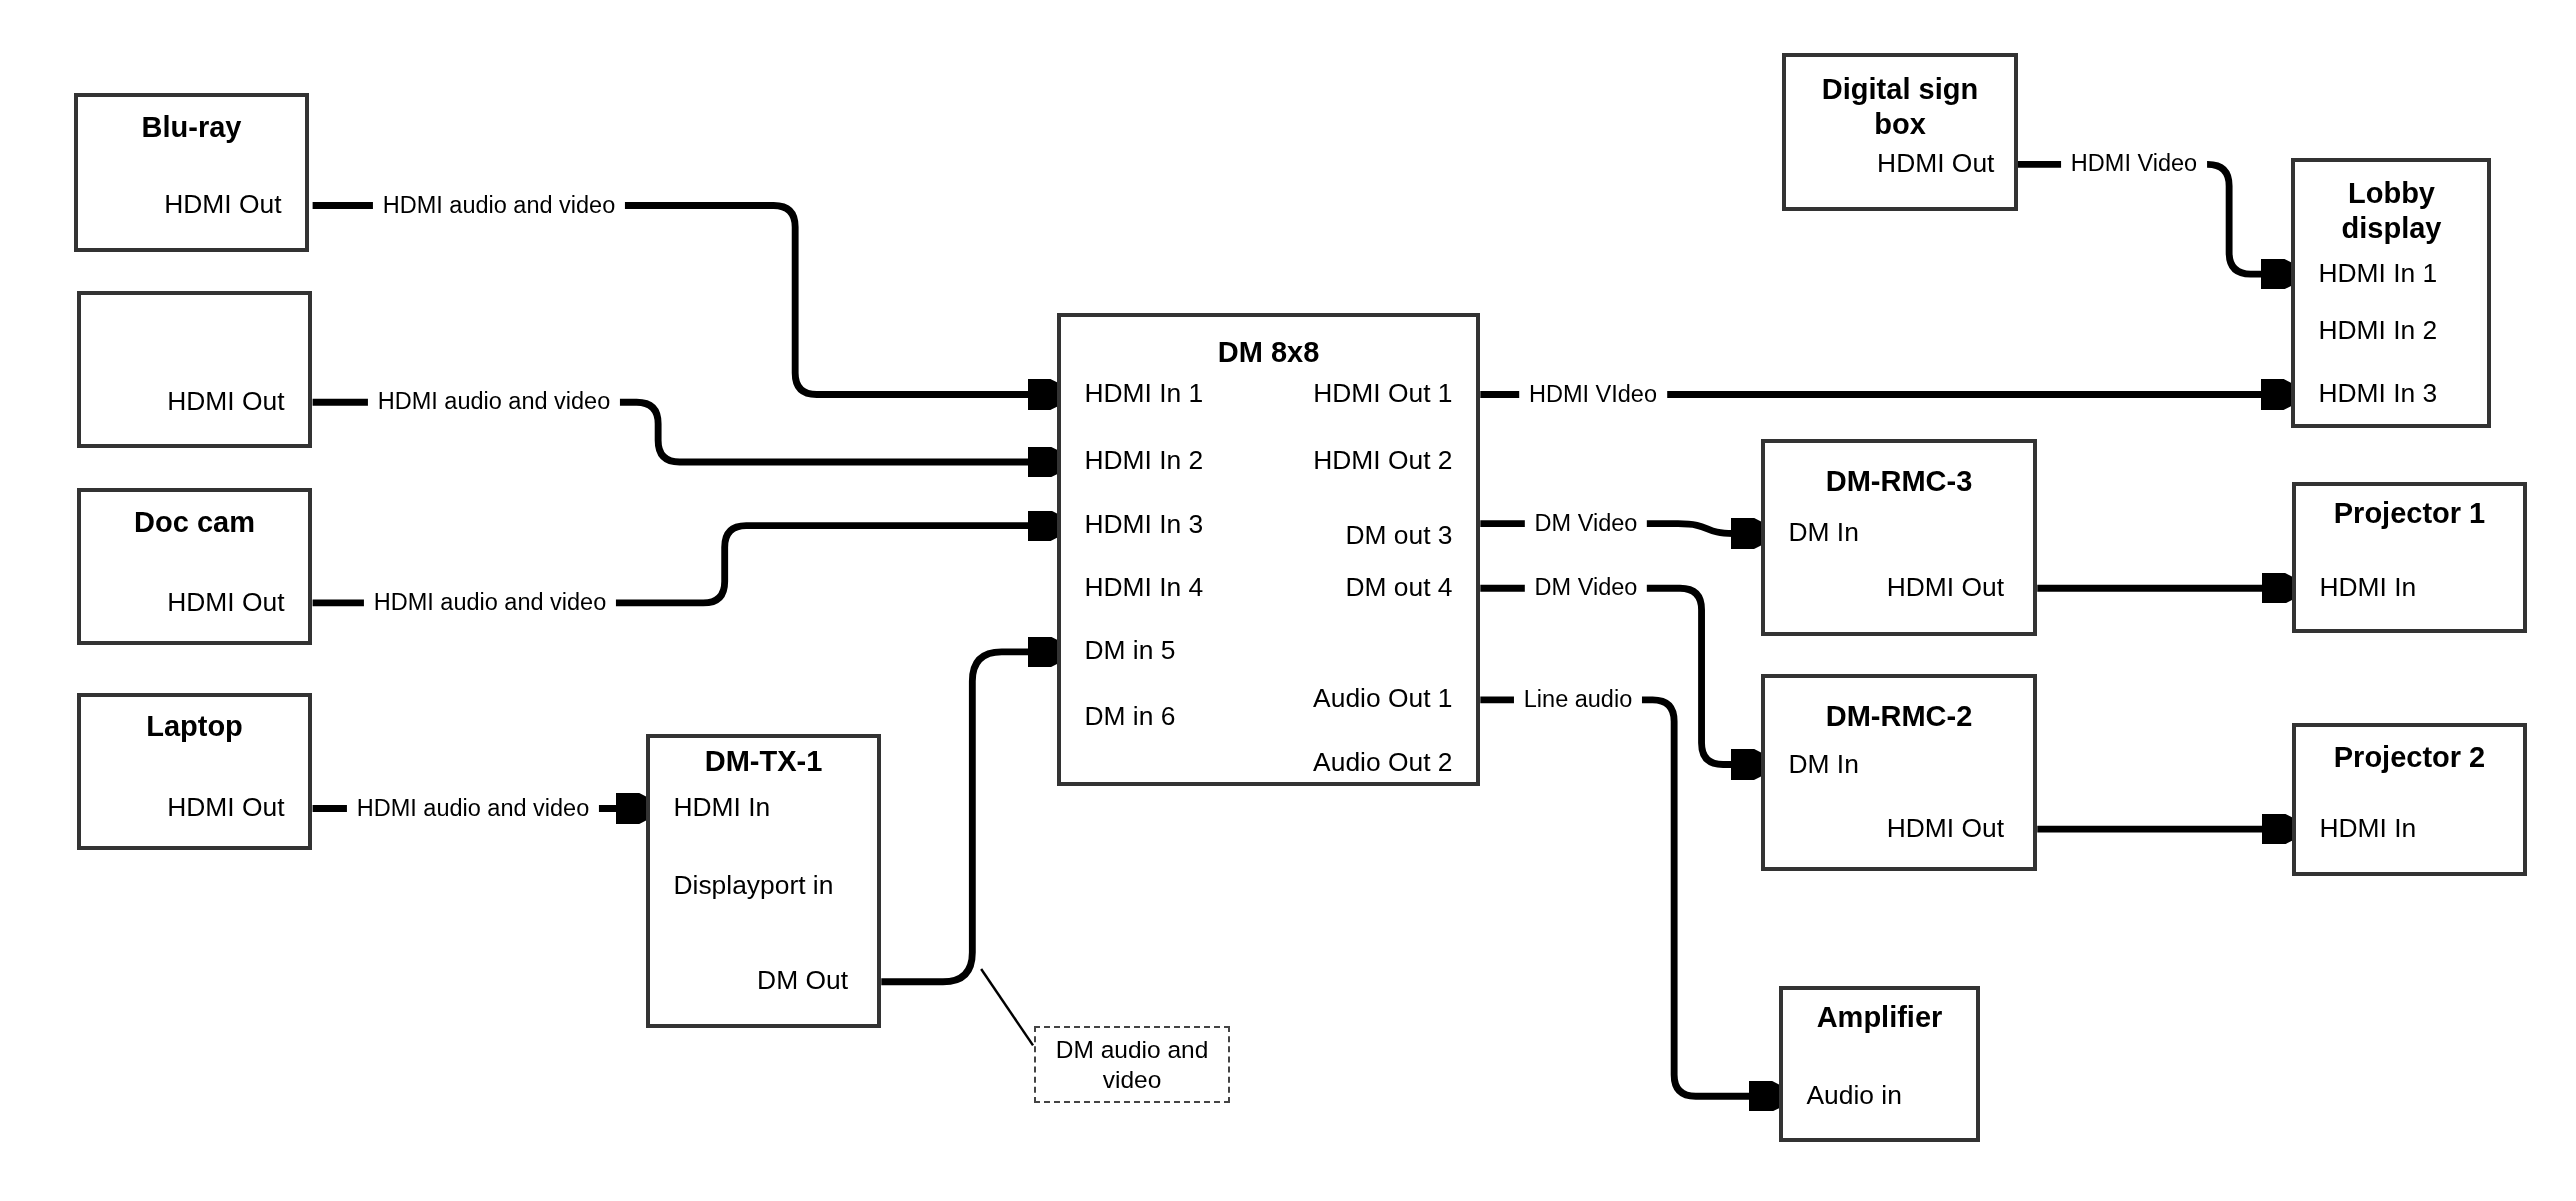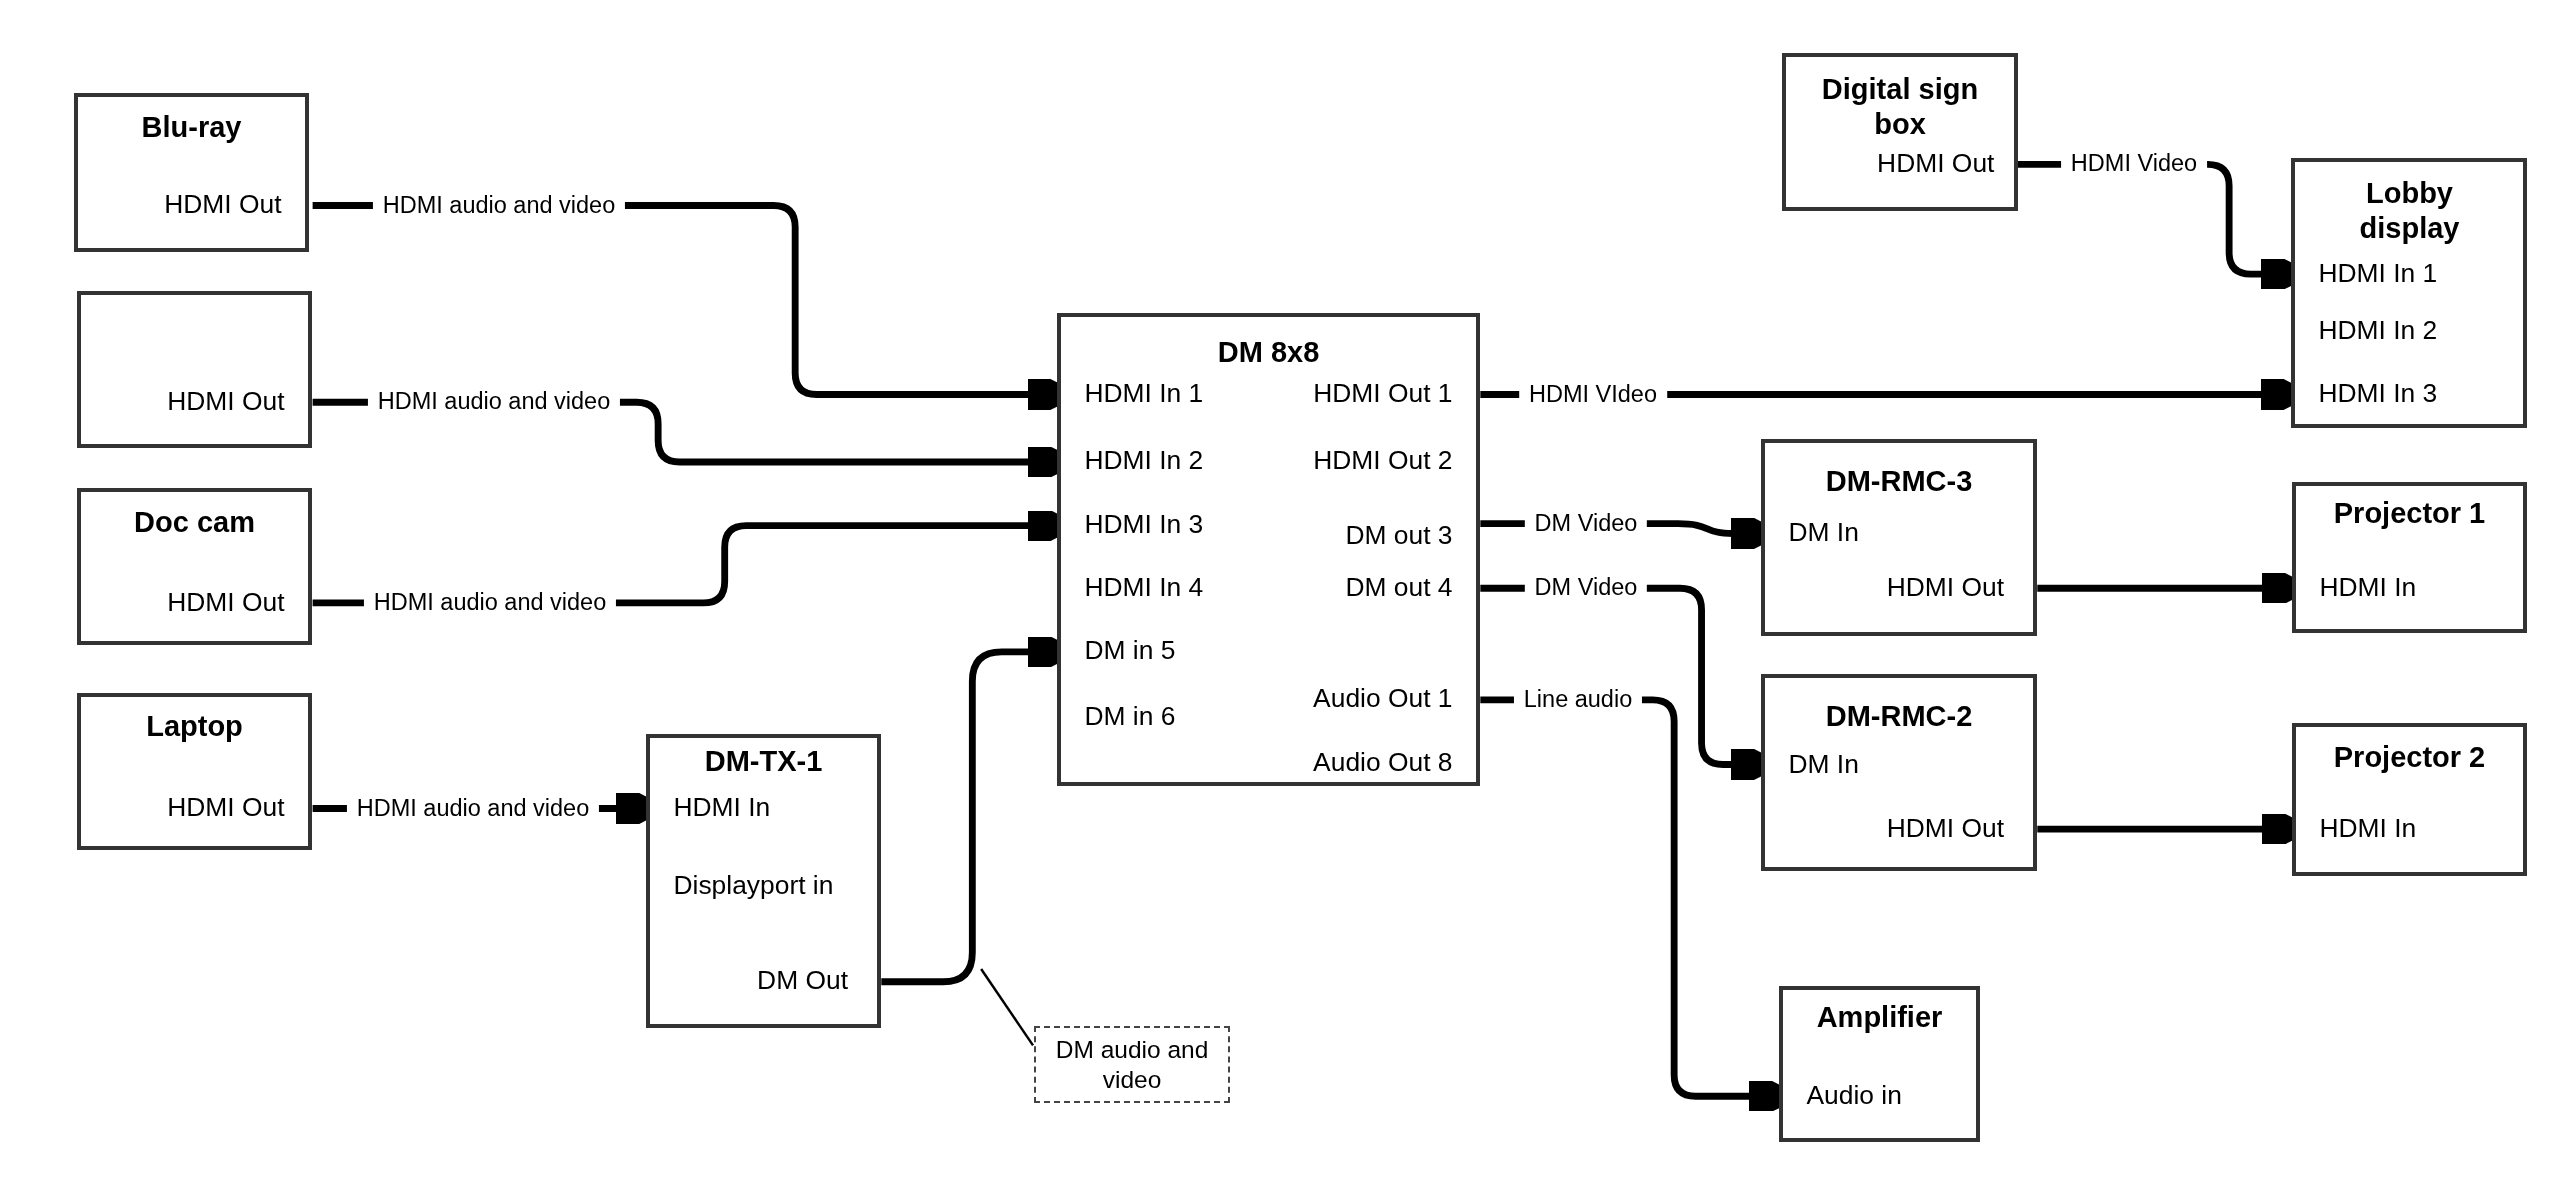--- a/index.html
+++ b/index.html
@@ -74,29 +74,29 @@
     <div class="port l" style="top:127px">HDMI In 2</div>
     <div class="port l" style="top:191px">HDMI In 3</div>
     <div class="port l" style="top:254px">HDMI In 4</div>
     <div class="port l" style="top:317px">DM in 5</div>
     <div class="port l" style="top:383px">DM in 6</div>
     <div class="port r" style="top:60px">HDMI Out 1</div>
     <div class="port r" style="top:127px">HDMI Out 2</div>
     <div class="port r" style="top:202px">DM out 3</div>
     <div class="port r" style="top:254px">DM out 4</div>
     <div class="port r" style="top:365px">Audio Out 1</div>
-    <div class="port r" style="top:429px">Audio Out 8</div>
+    <div class="port r" style="top:429px">Audio Out 2</div>
   </div>
 
   <div class="node" style="left:1782px;top:53px;width:236px;height:158px">
     <div class="title" style="top:14.7px;left:50%;width:196px;margin-left:-98px">Digital sign box</div>
     <div class="port r" style="top:90px;right:19.6px">HDMI Out</div>
   </div>
 
-  <div class="node" style="left:2291px;top:158px;width:236px;height:270px">
+  <div class="node" style="left:2291px;top:158px;width:200px;height:270px">
     <div class="title" style="top:13.7px;left:50%;width:157px;margin-left:-78px">Lobby display</div>
     <div class="port l" style="top:95px">HDMI In 1</div>
     <div class="port l" style="top:152px">HDMI In 2</div>
     <div class="port l" style="top:215px">HDMI In 3</div>
   </div>
 
   <div class="node" style="left:1761px;top:439px;width:276px;height:197px">
     <div class="title" style="top:20.6px">DM-RMC-3</div>
     <div class="port l" style="top:73px">DM In</div>
     <div class="port r" style="top:128px;right:29px">HDMI Out</div>

